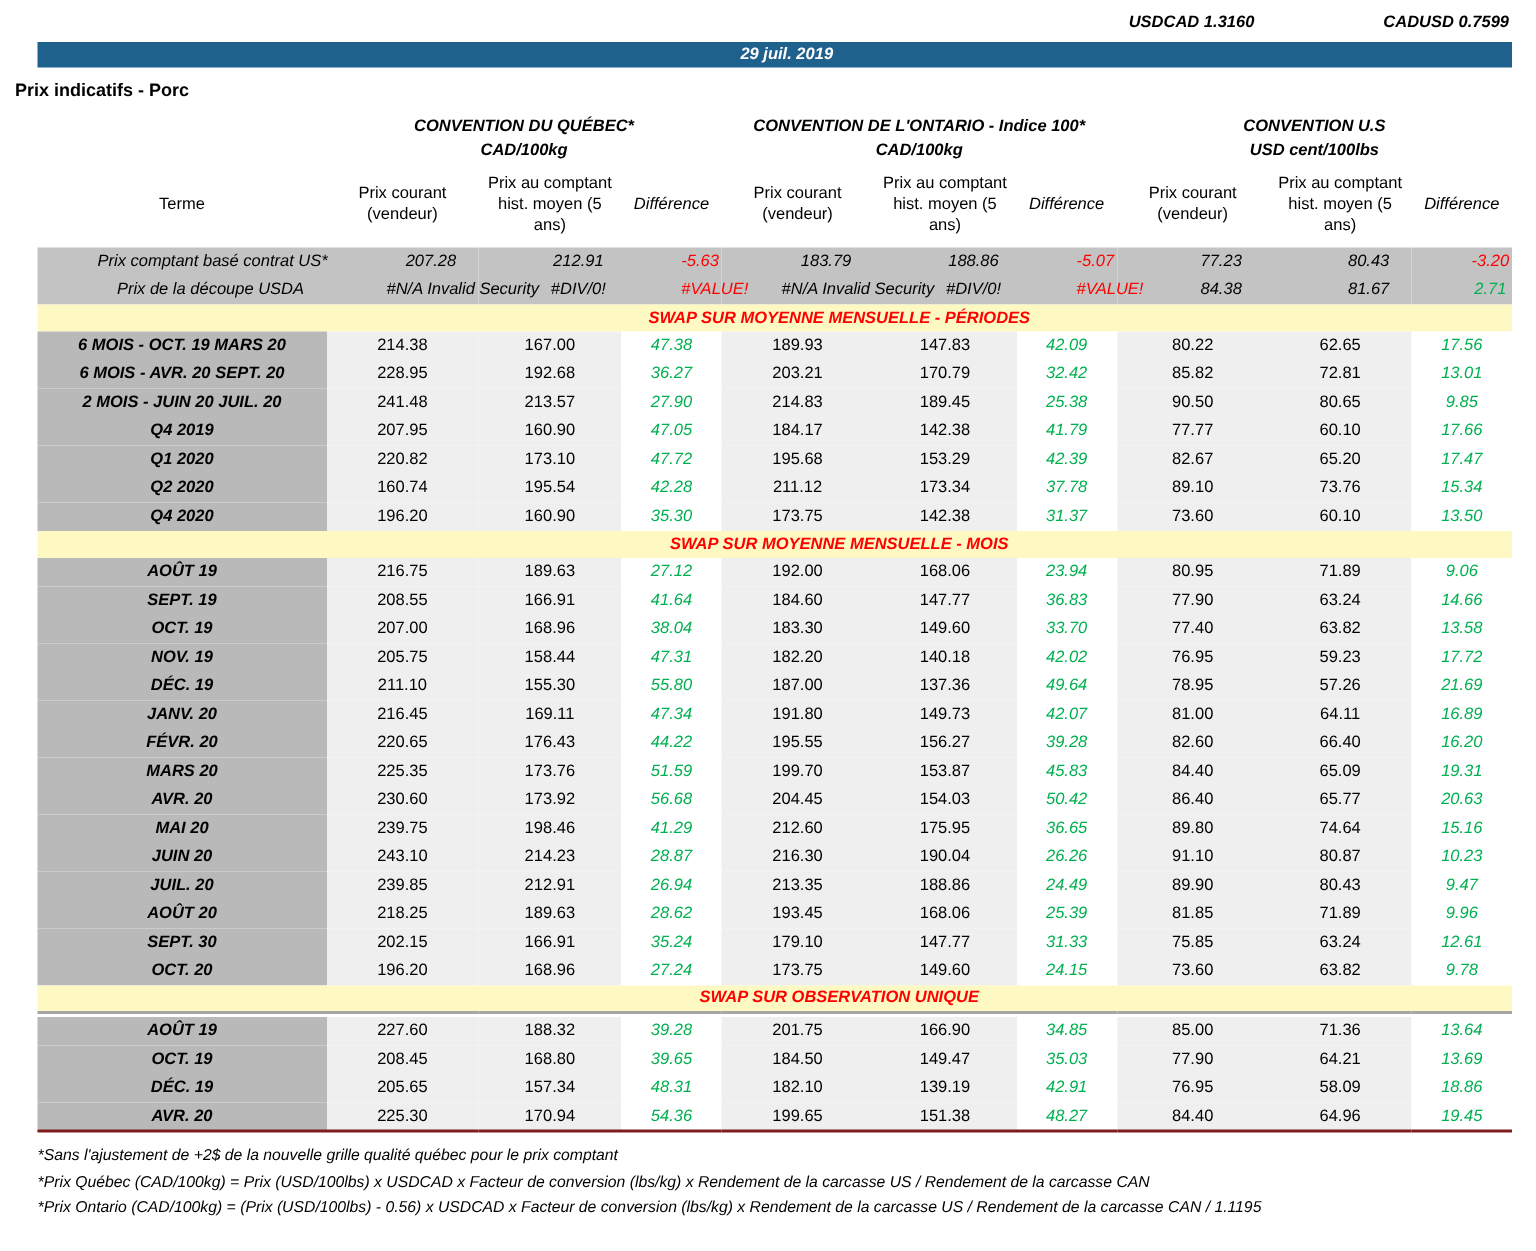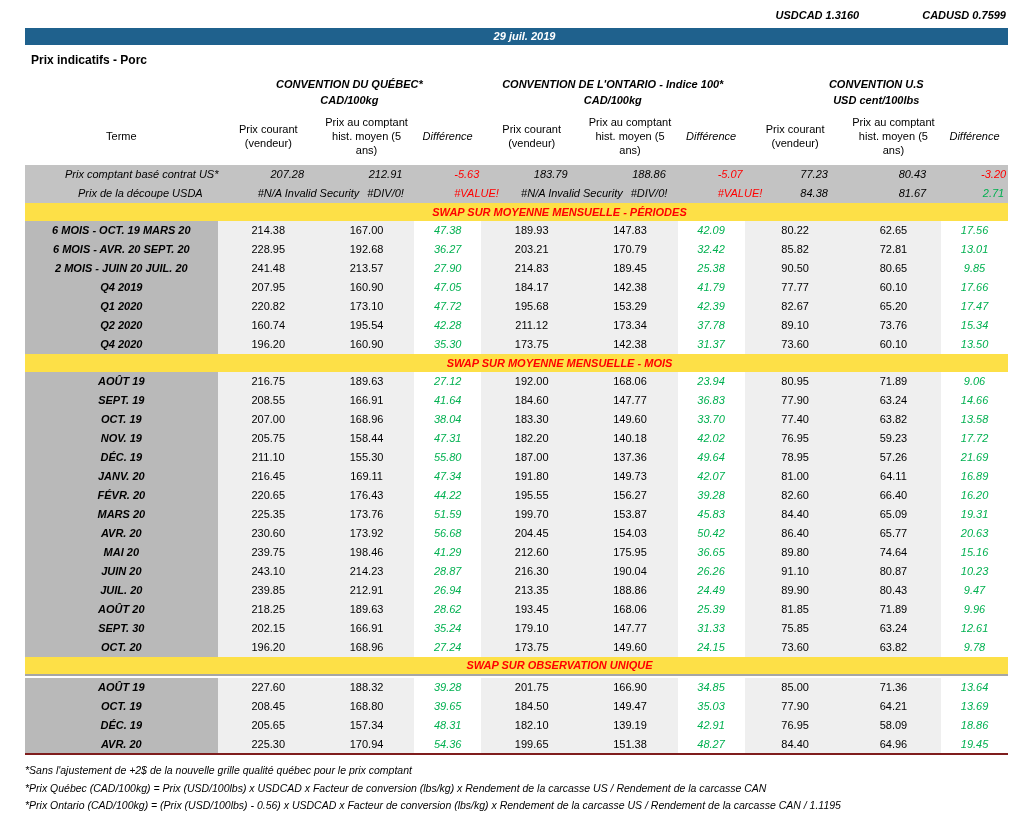--- a/index.html
+++ b/index.html
@@ -2,31 +2,31 @@
 <html><head>
 <meta charset="utf-8">
 <style>
   * { margin:0; padding:0; box-sizing:border-box; }
   html,body { background:#ffffff; }
   body {
     width:1024px; height:834px; overflow:hidden;
     font-family:"Liberation Sans", sans-serif; color:#000;
   }
   .fx-line {
-    display:flex; justify-content:flex-end; gap:63px;
+    display:flex; justify-content:flex-end; gap:86px;
     padding:9px 18px 7px 0;
     font-size:11px; font-weight:bold; font-style:italic;
   }
   .date-banner {
     margin:0 16px 0 25px; height:17px;
     background:#1F618D; color:#ffffff;
     text-align:center; line-height:17px;
     font-size:11px; font-weight:bold; font-style:italic;padding-left:16px;
   }
-  .page-title { margin:8px 0 0 31px; font-size:12px; font-weight:bold; }
+  .page-title { margin:8px 0 0 10px; font-size:12px; font-weight:bold; }
 
   table.report {
     width:983px; margin:4px 16px 0 25px;
     border-collapse:collapse; table-layout:fixed;
     font-size:11px;
     border-bottom:2px solid #7f1d1d;
   }
   td { padding:0 2px; text-align:center; height:19px; line-height:1.15; white-space:nowrap; overflow:visible; }
 
   
@@ -43,21 +43,21 @@
   .swap-row td.term  { background:#B9B9B9; font-weight:bold; font-style:italic; }
   .swap-row td.price { background:#EFEFEF; }
   .swap-row td.diff  { background:#ffffff; font-style:italic; }
   td.diff { font-style:italic; }
   .pos { color:#00B050; }
   .neg { color:#FF0000; }
 
   .section-row td.section-title {
     color:#FF0000; font-weight:bold; font-style:italic;
     height:18px; text-align:center; padding-left:88px;
-    background:#fde047;
+    background:#fef9c3;
   }
   tr.rule-row td { height:3px; padding:0; border-top:2px solid #A6A6A6; background:#fff; }
 
   .footnotes { margin:7px 0 0 25px; font-size:10.5px; font-style:italic; line-height:17.5px; }
 </style>
 </head>
 <body>
 
 <div class="fx-line">
   <span>USDCAD 1.3160</span>

